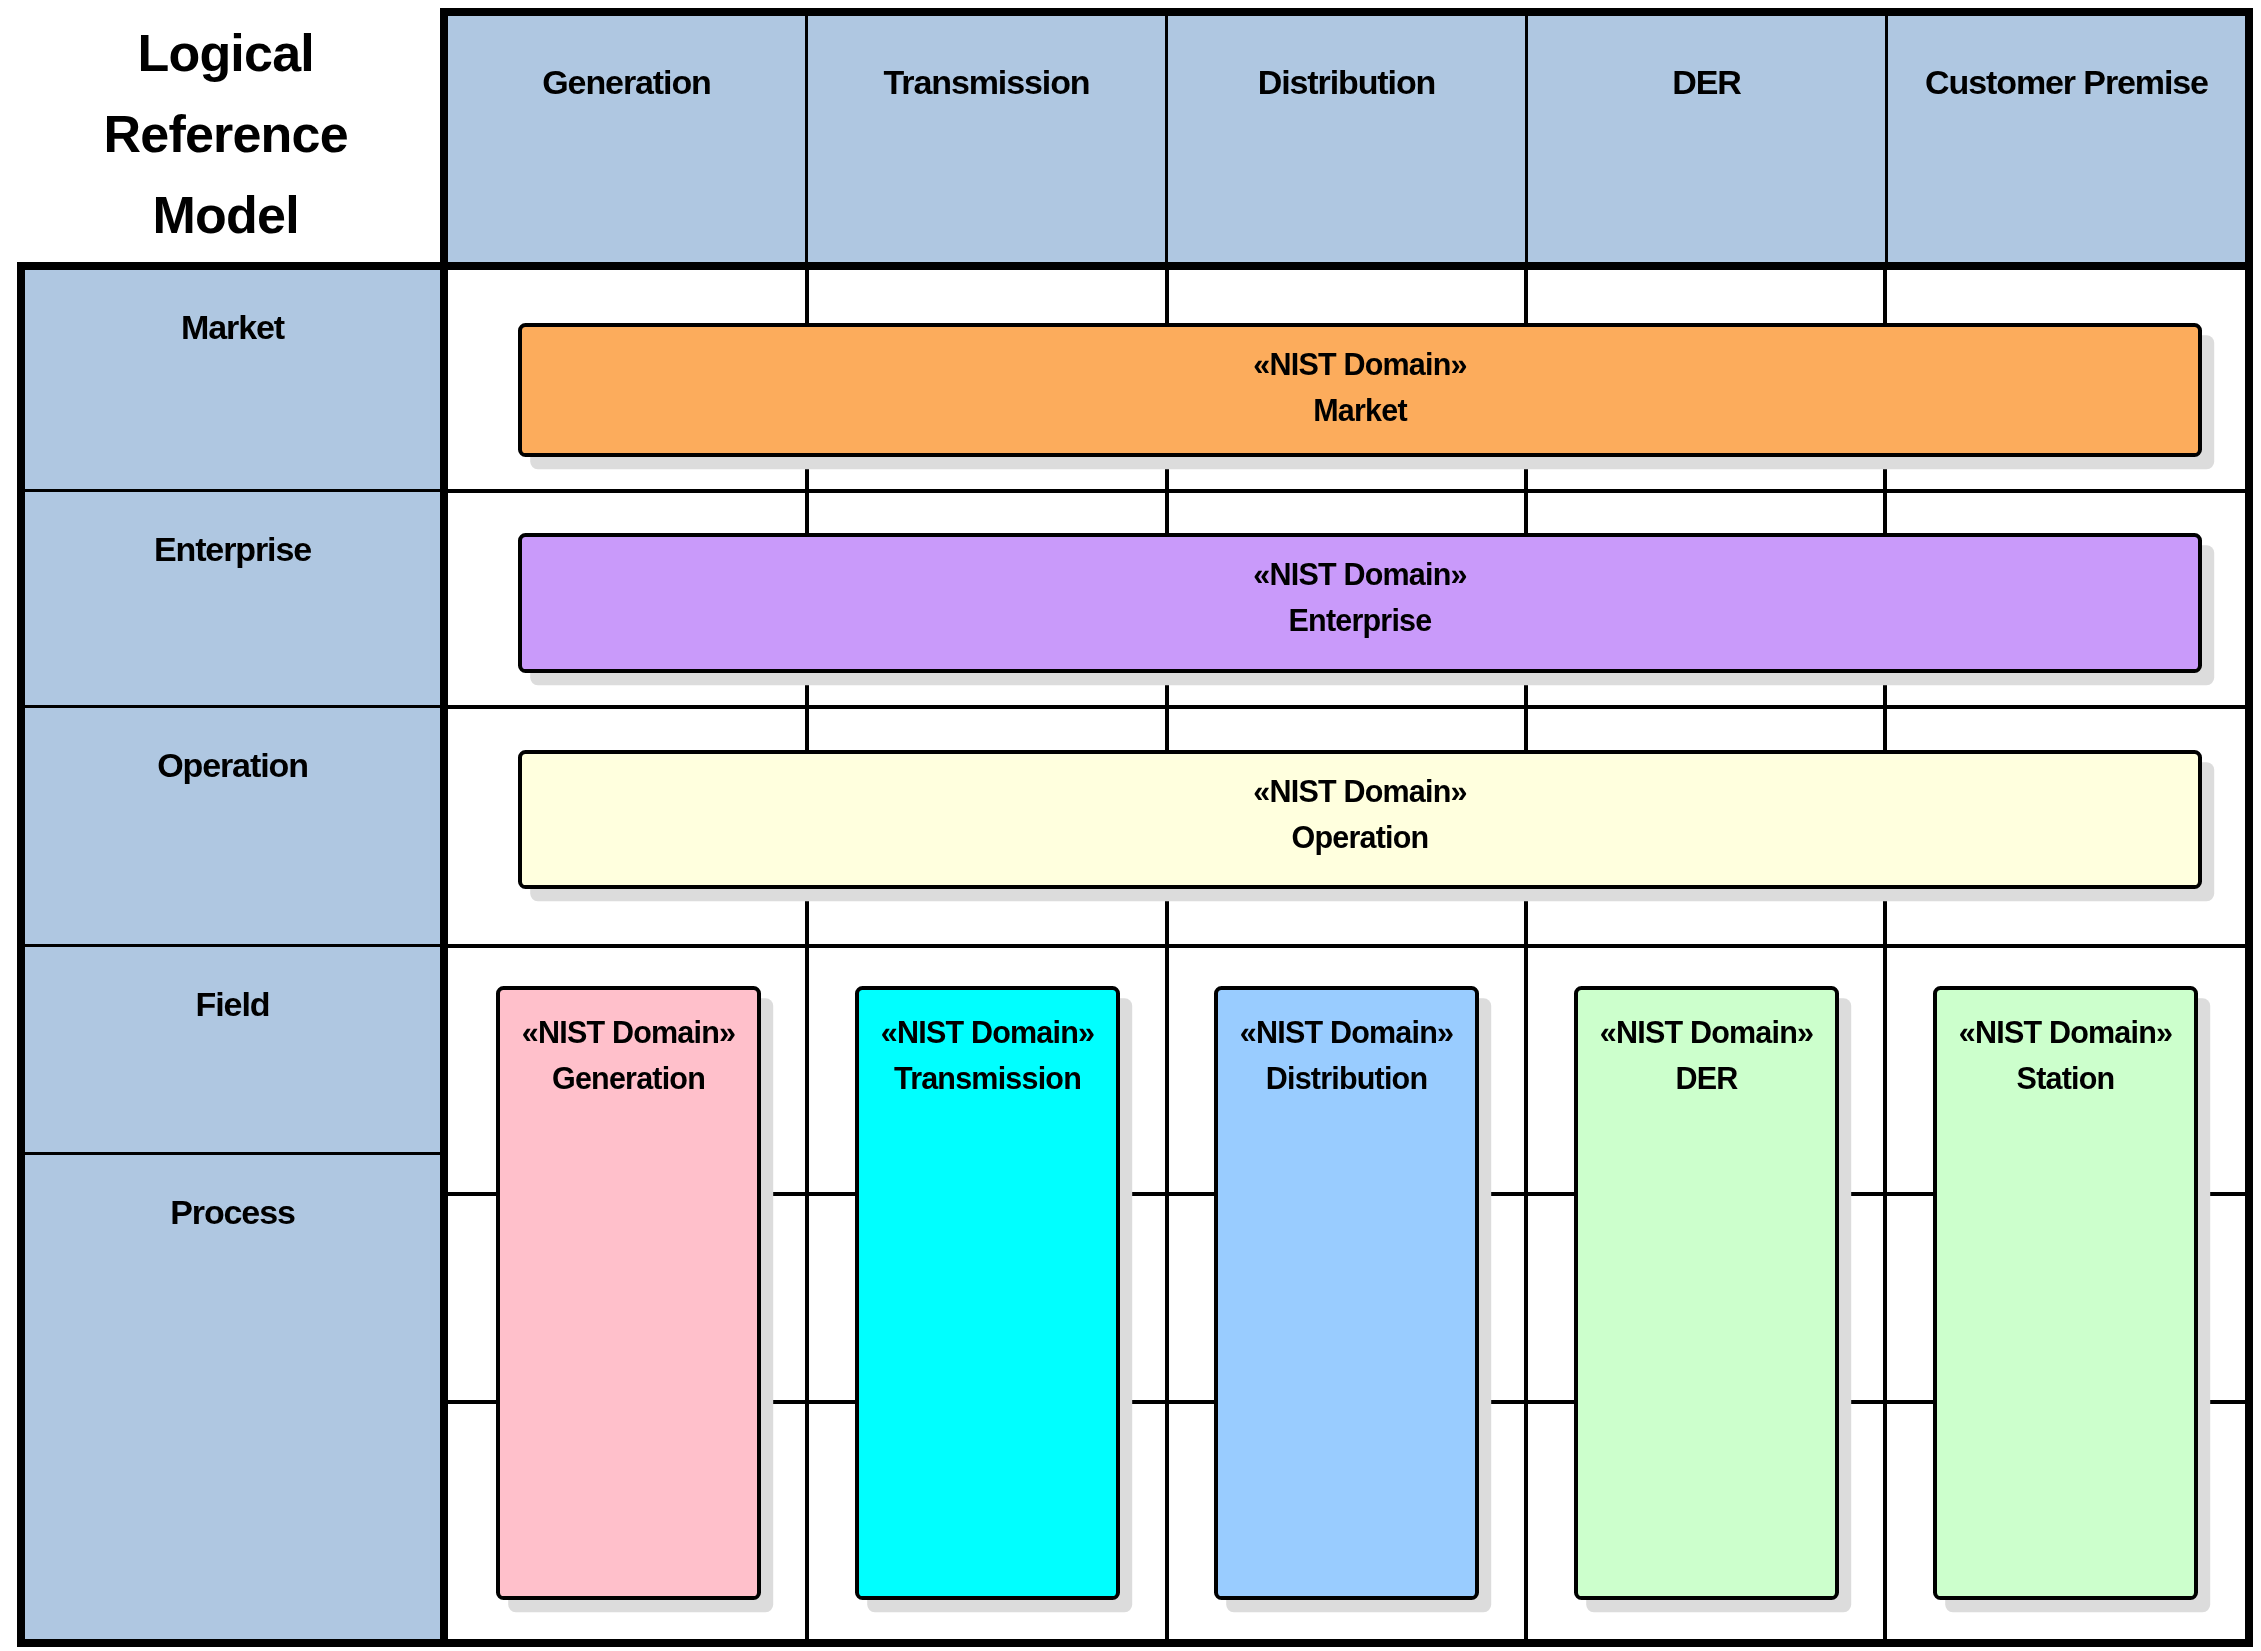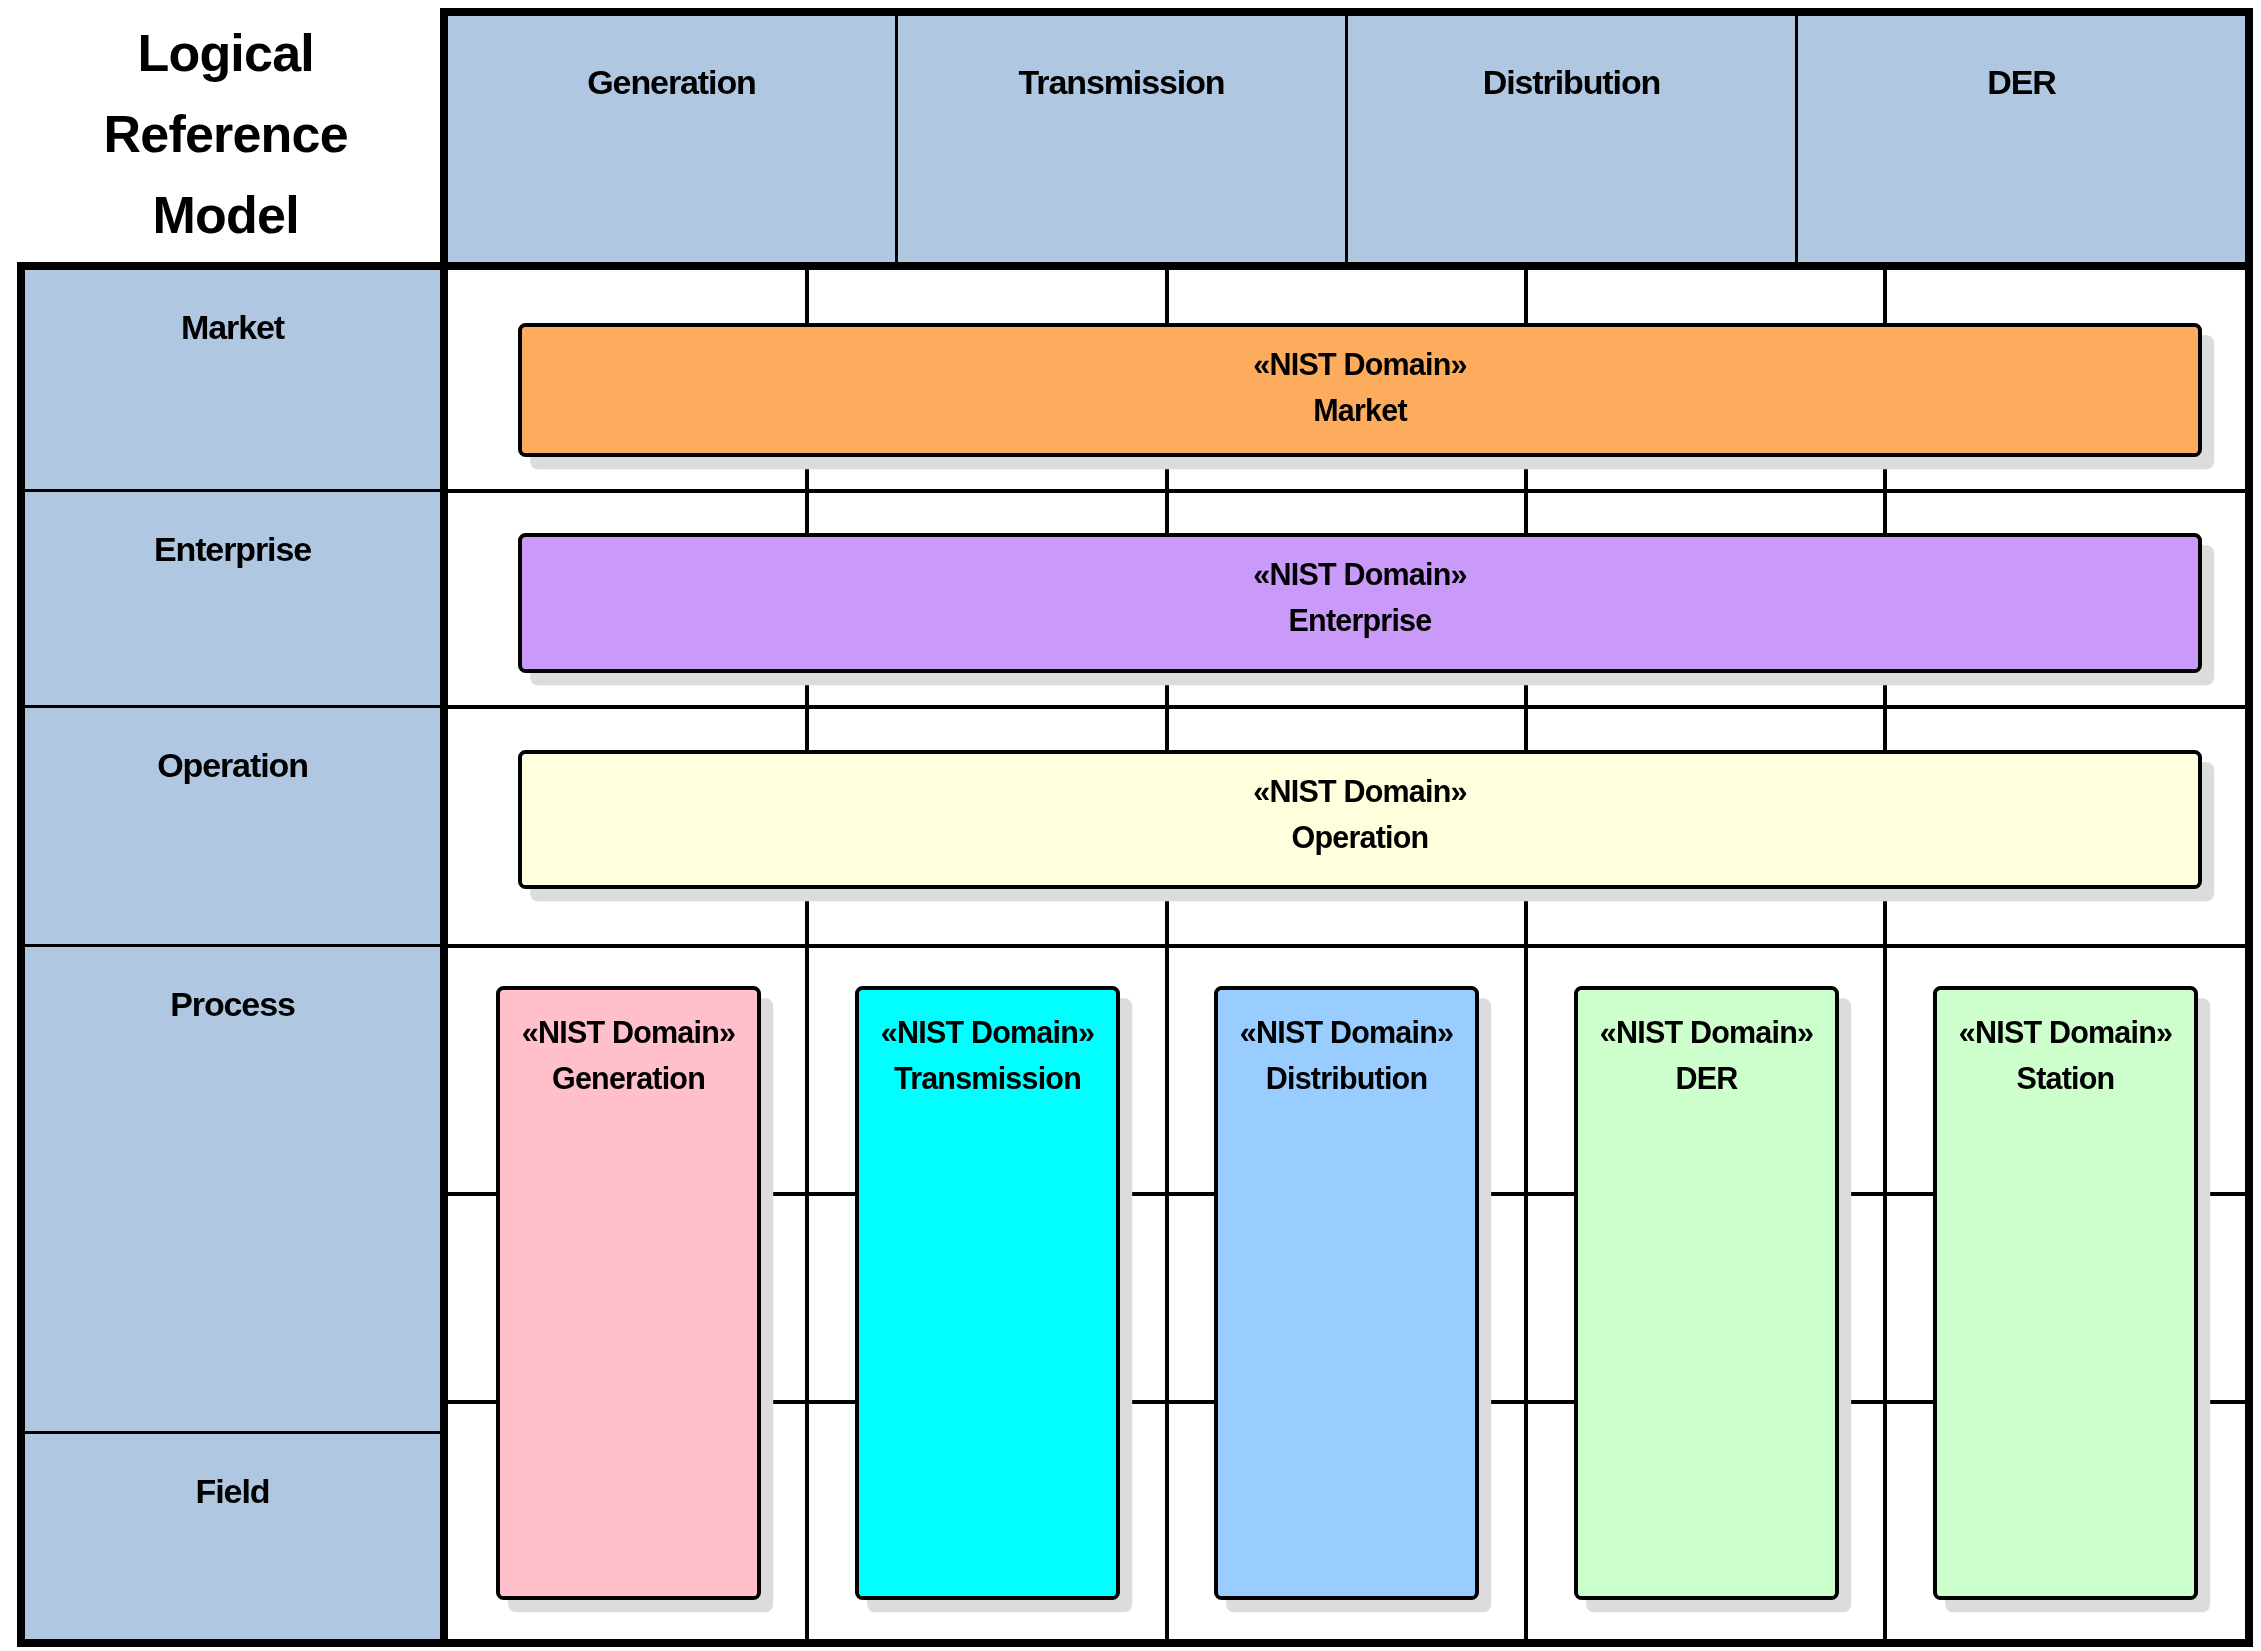--- a/index.html
+++ b/index.html
@@ -177,28 +177,29 @@
     <div>Logical</div>
     <div>Reference</div>
     <div>Model</div>
   </div>
 
   <div class="header-block" style="background-color: rgb(175, 199, 225);">
     <div class="header-cell">Generation</div>
     <div class="header-cell">Transmission</div>
     <div class="header-cell">Distribution</div>
     <div class="header-cell">DER</div>
+    <div class="header-cell">Customer Premise</div>
   </div>
 
   <div class="label-block" style="background-color: rgb(175, 199, 225);">
     <div class="label-cell lc-0">Market</div>
     <div class="label-cell lc-1">Enterprise</div>
     <div class="label-cell lc-2">Operation</div>
+    <div class="label-cell lc-4">Field</div>
     <div class="label-cell lc-5">Process</div>
-    <div class="label-cell lc-4">Field</div>
   </div>
 
   <div class="content-block">
     <div class="content-inner">
       <div class="vline vl-0"></div>
       <div class="vline vl-1"></div>
       <div class="vline vl-2"></div>
       <div class="vline vl-3"></div>
       <div class="hline hl-0"></div>
       <div class="hline hl-1"></div>

